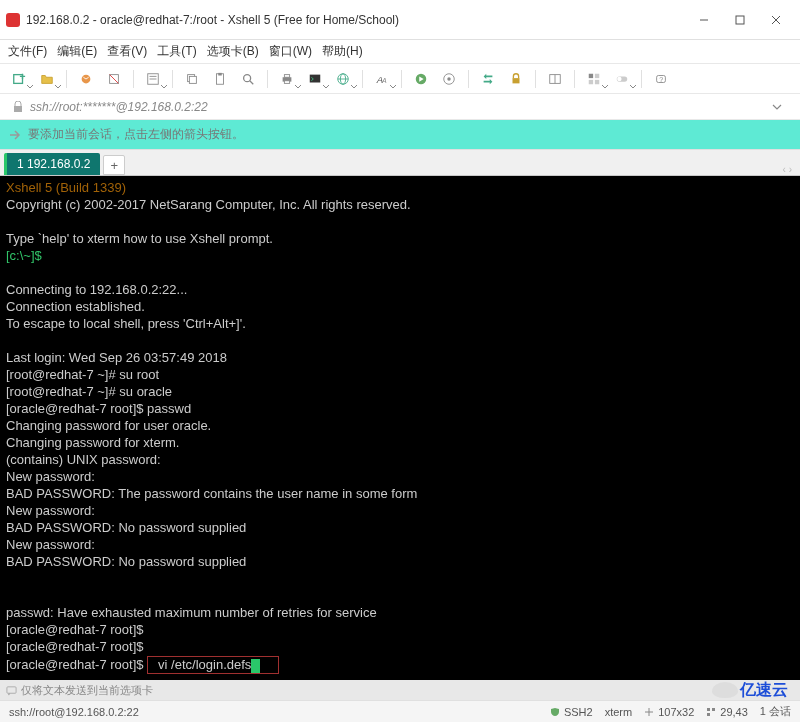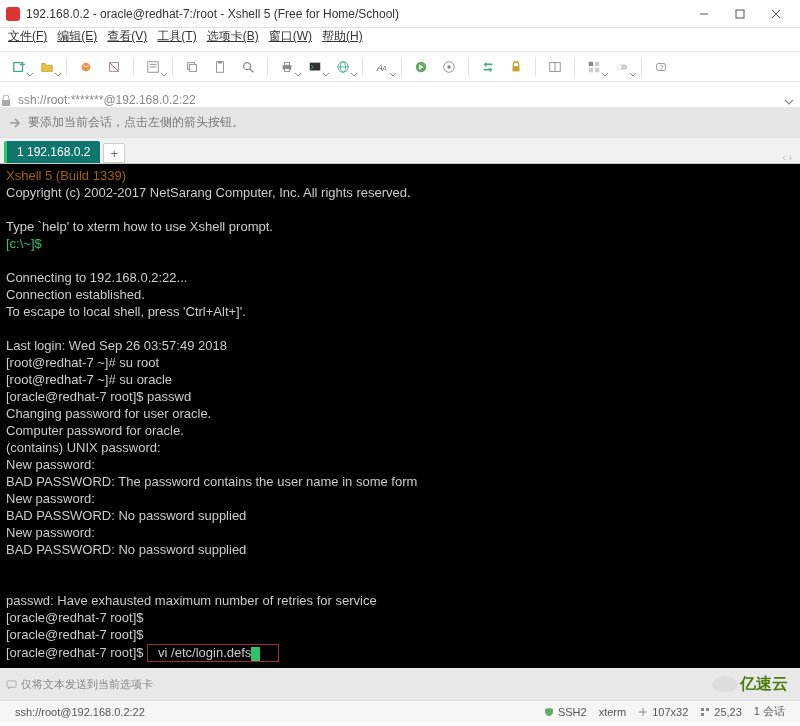--- a/index.html
+++ b/index.html
@@ -1,67 +1,67 @@
 <!DOCTYPE html>
 <html><head>
 <meta charset="utf-8">
 <style>
   * { margin:0; padding:0; box-sizing:border-box; font-family:"Microsoft YaHei","Segoe UI",Tahoma,sans-serif; }
   body { background:#fff; width:800px; height:726px; overflow:hidden; font-size:12px; color:#333; }
 
   
-  .titlebar { height:28px; display:flex; align-items:center; padding:0 6px; border-bottom:1px solid #e0e0e0; }
+  .titlebar { height:40px; display:flex; align-items:center; padding:0 6px; border-bottom:1px solid #e0e0e0; }
   .titlebar .appicon { width:14px; height:14px; background:#d33; border-radius:3px; margin-right:6px; }
   .titlebar .title { flex:1; font-size:12px; }
   .winbtn { width:36px; height:22px; display:flex; align-items:center; justify-content:center; color:#555; }
   .winbtn svg { width:10px; height:10px; }
 
   
-  .menubar { height:24px; display:flex; padding:0 8px; border-bottom:1px solid #e8e8e8; gap:10px;text-decoration:underline; }
+  .menubar { height:24px; display:flex; align-items:center; padding:0 8px; border-bottom:1px solid #e8e8e8; gap:10px; }
   .menubar span { font-size:12px; }
 
   
   .toolbar { height:30px; display:flex; align-items:center; padding:0 6px; border-bottom:1px solid #e8e8e8; gap:2px; }
   .tbtn { width:26px; height:24px; display:flex; align-items:center; justify-content:center; position:relative; }
   .tbtn svg { width:14px; height:14px; }
   .tbtn .chev { position:absolute; right:-1px; bottom:1px; width:6px; height:6px; }
   .tsep { width:1px; height:18px; background:#e0e0e0; margin:0 4px; }
   .tgap { flex:1; }
 
   
-  .addrbar { height:26px; display:flex; align-items:flex-end; padding:0 0; border-bottom:1px solid #e8e8e8; color:#888; }
+  .addrbar { height:26px; display:flex; align-items:center; padding:0 12px; border-bottom:1px solid #e8e8e8; color:#888;font-style:italic; }
   .addrbar svg { width:12px; height:12px; margin-right:6px; }
   .addrbar .addr { flex:1; font-size:12px; }
   .addrbar .chev { width:10px; height:10px; }
 
   
-  .hintbar { height:30px; display:flex; align-items:center; padding:0 8px; background:#e5e5e5; border-bottom:1px solid #e0e0e0; color:#777; }
+  .hintbar { height:30px; display:flex; align-items:center; padding:0 8px; background:#5eead4; border-bottom:1px solid #e0e0e0; color:#777; }
   .hintbar svg { width:14px; height:14px; margin-right:6px; }
 
   
   .tabstrip { height:26px; background:#f0f0f0; display:flex; align-items:flex-end; border-bottom:1px solid #c8c8c8; padding:0 4px; }
   .tab { height:22px; background:#0f766e; color:#fff; border-left:3px solid #2ac76a; display:flex; align-items:center; padding:0 10px; font-size:12px; border-radius:2px 2px 0 0; }
   .newtab { width:22px; height:20px; margin-left:3px; background:#fff; border:1px solid #ccc; display:flex; align-items:center; justify-content:center; border-radius:2px 2px 0 0; font-size:13px; color:#666; }
   .tabright { margin-left:auto; padding:0 4px; color:#bbb; font-size:10px; }
 
   
   .terminal { background:#000; color:#ccc; font-family:"Consolas","Courier New",monospace; font-size:13px; line-height:16px; padding:4px 6px; height:504px; white-space:pre; overflow:hidden; }
   .term-white { color:#a16207; }
   .term-prompt { color:#31c569; }
   .cursor { display:inline-block; width:9px; height:14px; background:#2ac76a; vertical-align:middle; }
   .cmdbox { border:1px solid #a03030; padding:0 10px; display:inline-block; }
 
   
-  .footer1 { height:20px; background:#e8e8e8; display:flex; align-items:center; padding:16px 6px; color:#888; font-size:11px; }
+  .footer1 { height:20px; background:#e8e8e8; display:flex; align-items:center; padding:4px 6px; color:#888; font-size:11px; }
   .footer1 svg { width:11px; height:11px; margin-right:4px; }
   .footer1 .spacer { flex:1; }
-  .watermark { color:#4d7c0f; font-size:16px; font-weight:bold; margin-right:6px; display:flex; align-items:center; gap:2px; }
+  .watermark { color:#1d4ed8; font-size:16px; font-weight:bold; margin-right:6px; display:flex; align-items:center; gap:2px; }
   .watermark .cloud { width:26px; height:16px; background:#ddd; border-radius:50% 50% 50% 50% / 60% 60% 40% 40%; }
 
-  .statusbar { height:22px; background:#f5f5f5; border-top:1px solid #e0e0e0; display:flex; align-items:center; padding:0 15px; font-size:11px; color:#555; gap:12px; }
+  .statusbar { height:22px; background:#f5f5f5; border-top:1px solid #e0e0e0; display:flex; align-items:center; padding:0 9px; font-size:11px; color:#555; gap:12px; }
   .statusbar .spacer { flex:1; }
   .statusbar .cell { display:flex; align-items:center; gap:4px; }
   .statusbar svg { width:10px; height:10px; }
 </style>
 </head>
 <body>
 
 <div class="titlebar">
   <div class="appicon"></div>
   <div class="title">192.168.0.2 - oracle@redhat-7:/root - Xshell 5 (Free for Home/School)</div>
@@ -293,21 +293,21 @@
 <span></span>
 <span>Connecting to 192.168.0.2:22...</span>
 <span>Connection established.</span>
 <span>To escape to local shell, press 'Ctrl+Alt+]'.</span>
 <span></span>
 <span>Last login: Wed Sep 26 03:57:49 2018</span>
 <span>[root@redhat-7 ~]# su root</span>
 <span>[root@redhat-7 ~]# su oracle</span>
 <span>[oracle@redhat-7 root]$ passwd</span>
 <span>Changing password for user oracle.</span>
-<span>Computer password for oracle.</span>
+<span>Changing password for xterm.</span>
 <span>(contains) UNIX password:</span>
 <span>New password:</span>
 <span>BAD PASSWORD: The password contains the user name in some form</span>
 <span>New password:</span>
 <span>BAD PASSWORD: No password supplied</span>
 <span>New password:</span>
 <span>BAD PASSWORD: No password supplied</span>
 <span></span>
 <span></span>
 <span>passwd: Have exhausted maximum number of retries for service</span>
@@ -344,16 +344,16 @@
         <path d="M1 5h8M5 1v8" stroke="#888"></path>
       </svg>
       <span>107x32</span>
     </span>
   <span class="cell">
       <svg viewBox="0 0 10 10">
         <rect x="1" y="1" width="3" height="3" fill="#888"></rect>
         <rect x="1" y="6" width="3" height="3" fill="#888"></rect>
         <rect x="6" y="1" width="3" height="3" fill="#888"></rect>
       </svg>
-      <span>25,23</span>
+      <span>29,43</span>
     </span>
   <span class="cell">1 会话</span>
 </div>
 
 </body></html>

